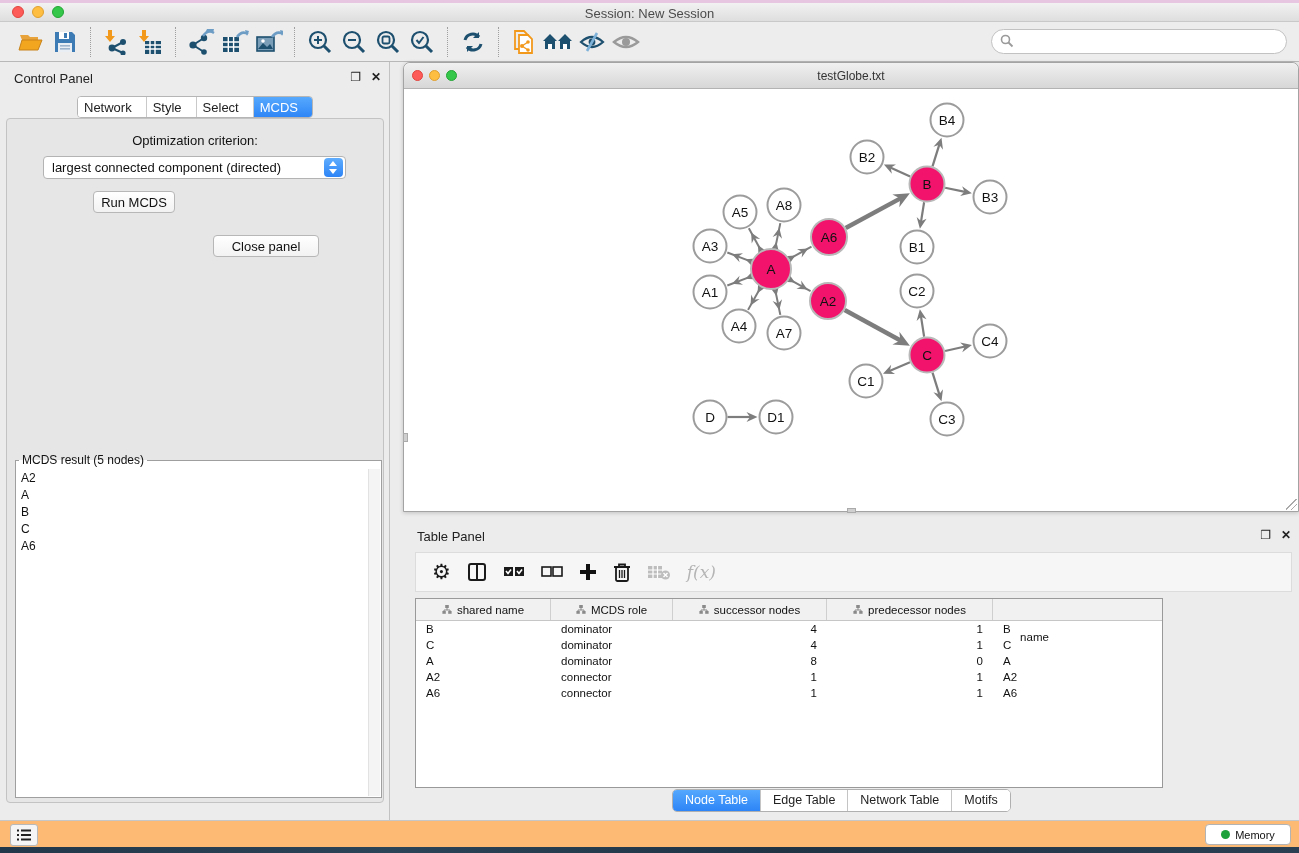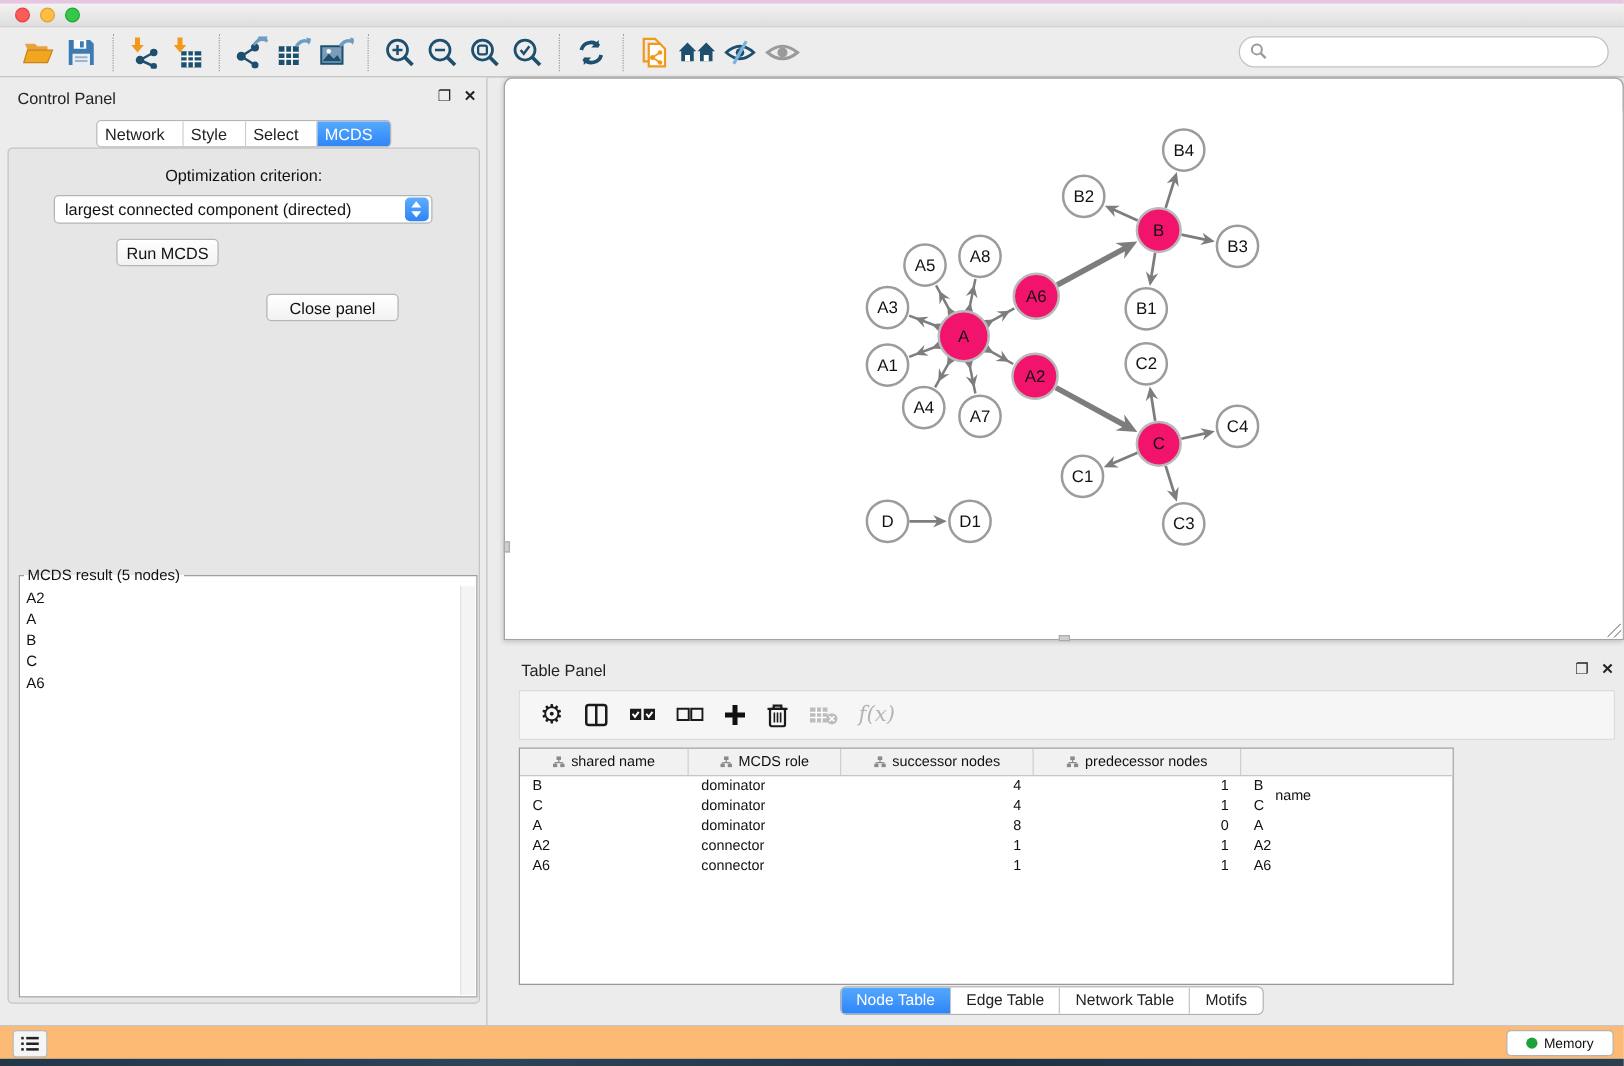--- a/index.html
+++ b/index.html
@@ -127,20 +127,21 @@
 </head>
 <body>
 
 <div id="pink-strip" class="abs"></div>
 <div id="titlebar" class="abs">
   <div class="lights" style="left:12px; top:3px;">
     <div class="light r"></div>
     <div class="light y"></div>
     <div class="light g"></div>
   </div>
+  <div class="title">Session: New Session</div>
 </div>
 
 <div id="toolbar" class="abs">
   <div class="tbtn">
     <svg width="26" height="22" viewBox="0 0 26 22">
         <path d="M2 4 h8 l2 2 h8 v3 H4 z" fill="#e8a33b"></path>
         <path d="M4 9 h20 l-4 10 H1 z" fill="#f2a51f" stroke="#c9831a" stroke-width="1"></path>
       </svg>
   </div>
   <div class="tbtn">
@@ -316,20 +317,28 @@
           <div class="result-item">B</div>
           <div class="result-item">C</div>
           <div class="result-item">A6</div>
         </div>
       <div id="result-scroll"></div>
     </fieldset>
   </div>
 </div>
 
 <div id="net-window" class="abs">
+  <div id="net-titlebar">
+    <div class="lights" style="left:8px; top:7px; gap:6px;">
+      <div class="light r" style="width:11px;height:11px;"></div>
+      <div class="light y" style="width:11px;height:11px;"></div>
+      <div class="light g" style="width:11px;height:11px;"></div>
+    </div>
+    <div class="title">testGlobe.txt</div>
+  </div>
   <div id="net-canvas">
     <svg id="graph-svg" width="894" height="422" viewBox="0 0 894 422">
         <g>
           <line x1="347.35035698573034" y1="172.5911182077344" x2="323.3103997982852" y2="163.52687205509113" stroke="#7d7d7d" stroke-width="2"></line>
           <polygon points="0,0 -10,4.8 -6.5,0 -10,-4.8" fill="#7d7d7d" transform="translate(341.38,170.34) rotate(-159.3410899366925)"></polygon>
           <polygon points="0,0 -10,4.8 -6.5,0 -10,-4.8" fill="#7d7d7d" transform="translate(327.96,165.28) rotate(-159.3410899366925)"></polygon>
         </g>
         <g>
           <line x1="356.96678911489033" y1="161.55183804995966" x2="344.8387810178347" y2="139.25195219408317" stroke="#7d7d7d" stroke-width="2"></line>
           <polygon points="0,0 -10,4.8 -6.5,0 -10,-4.8" fill="#7d7d7d" transform="translate(353.98,156.06) rotate(-118.53998518795997)"></polygon>

